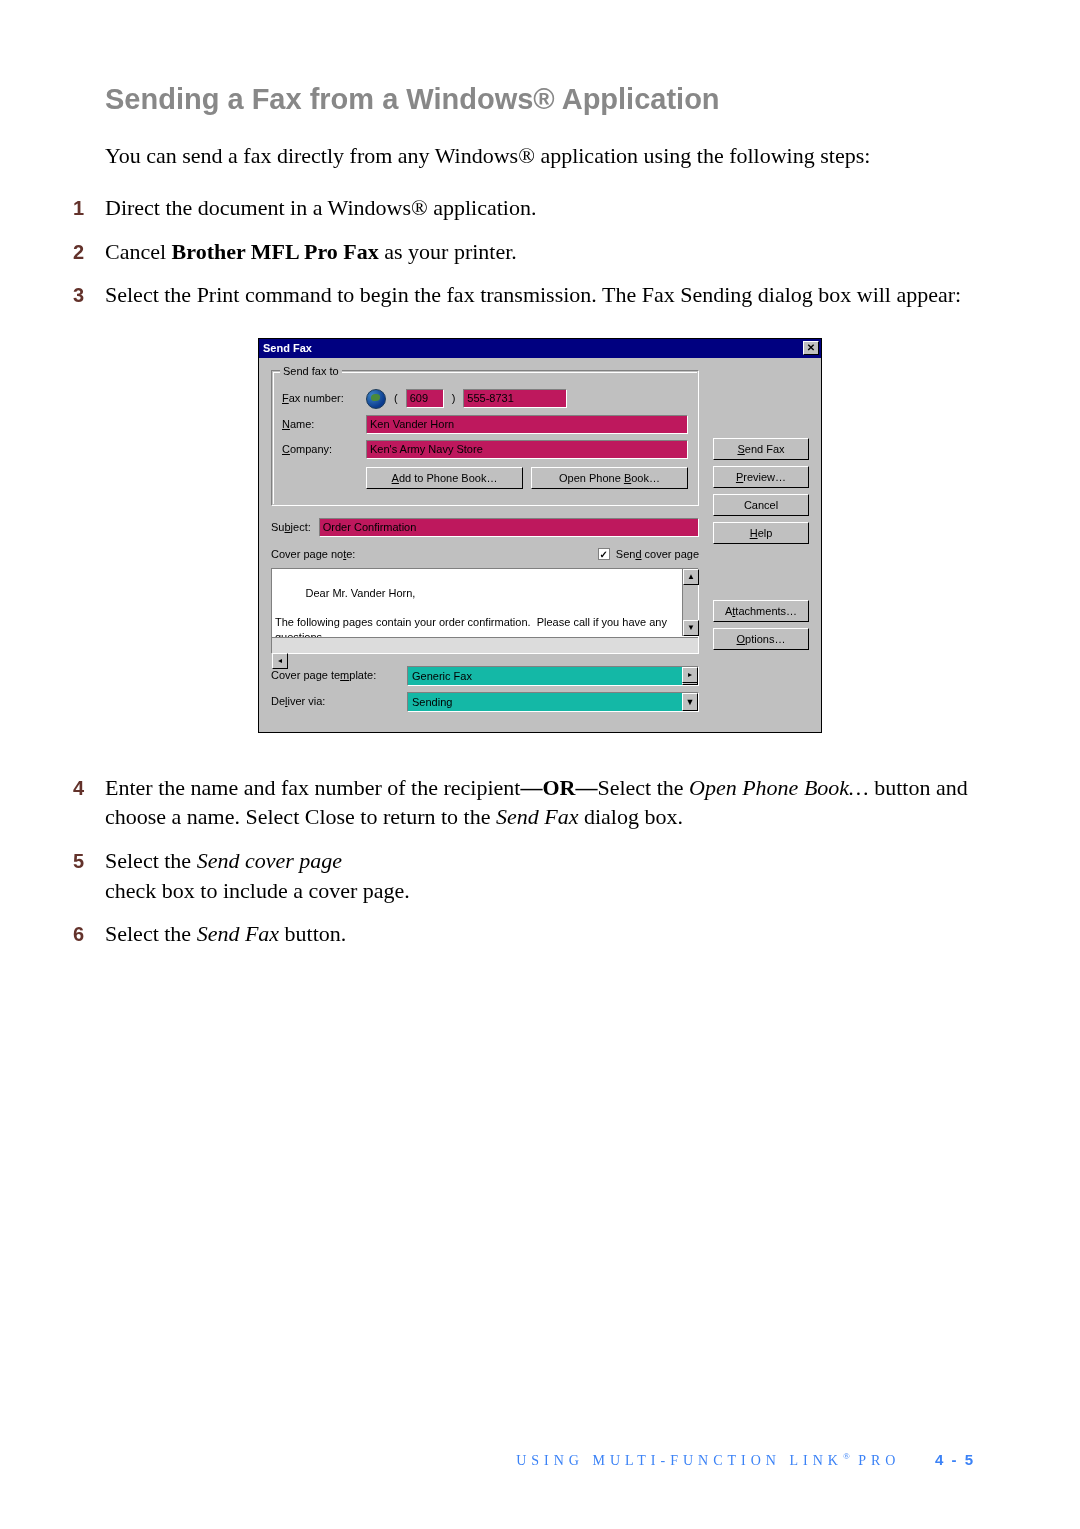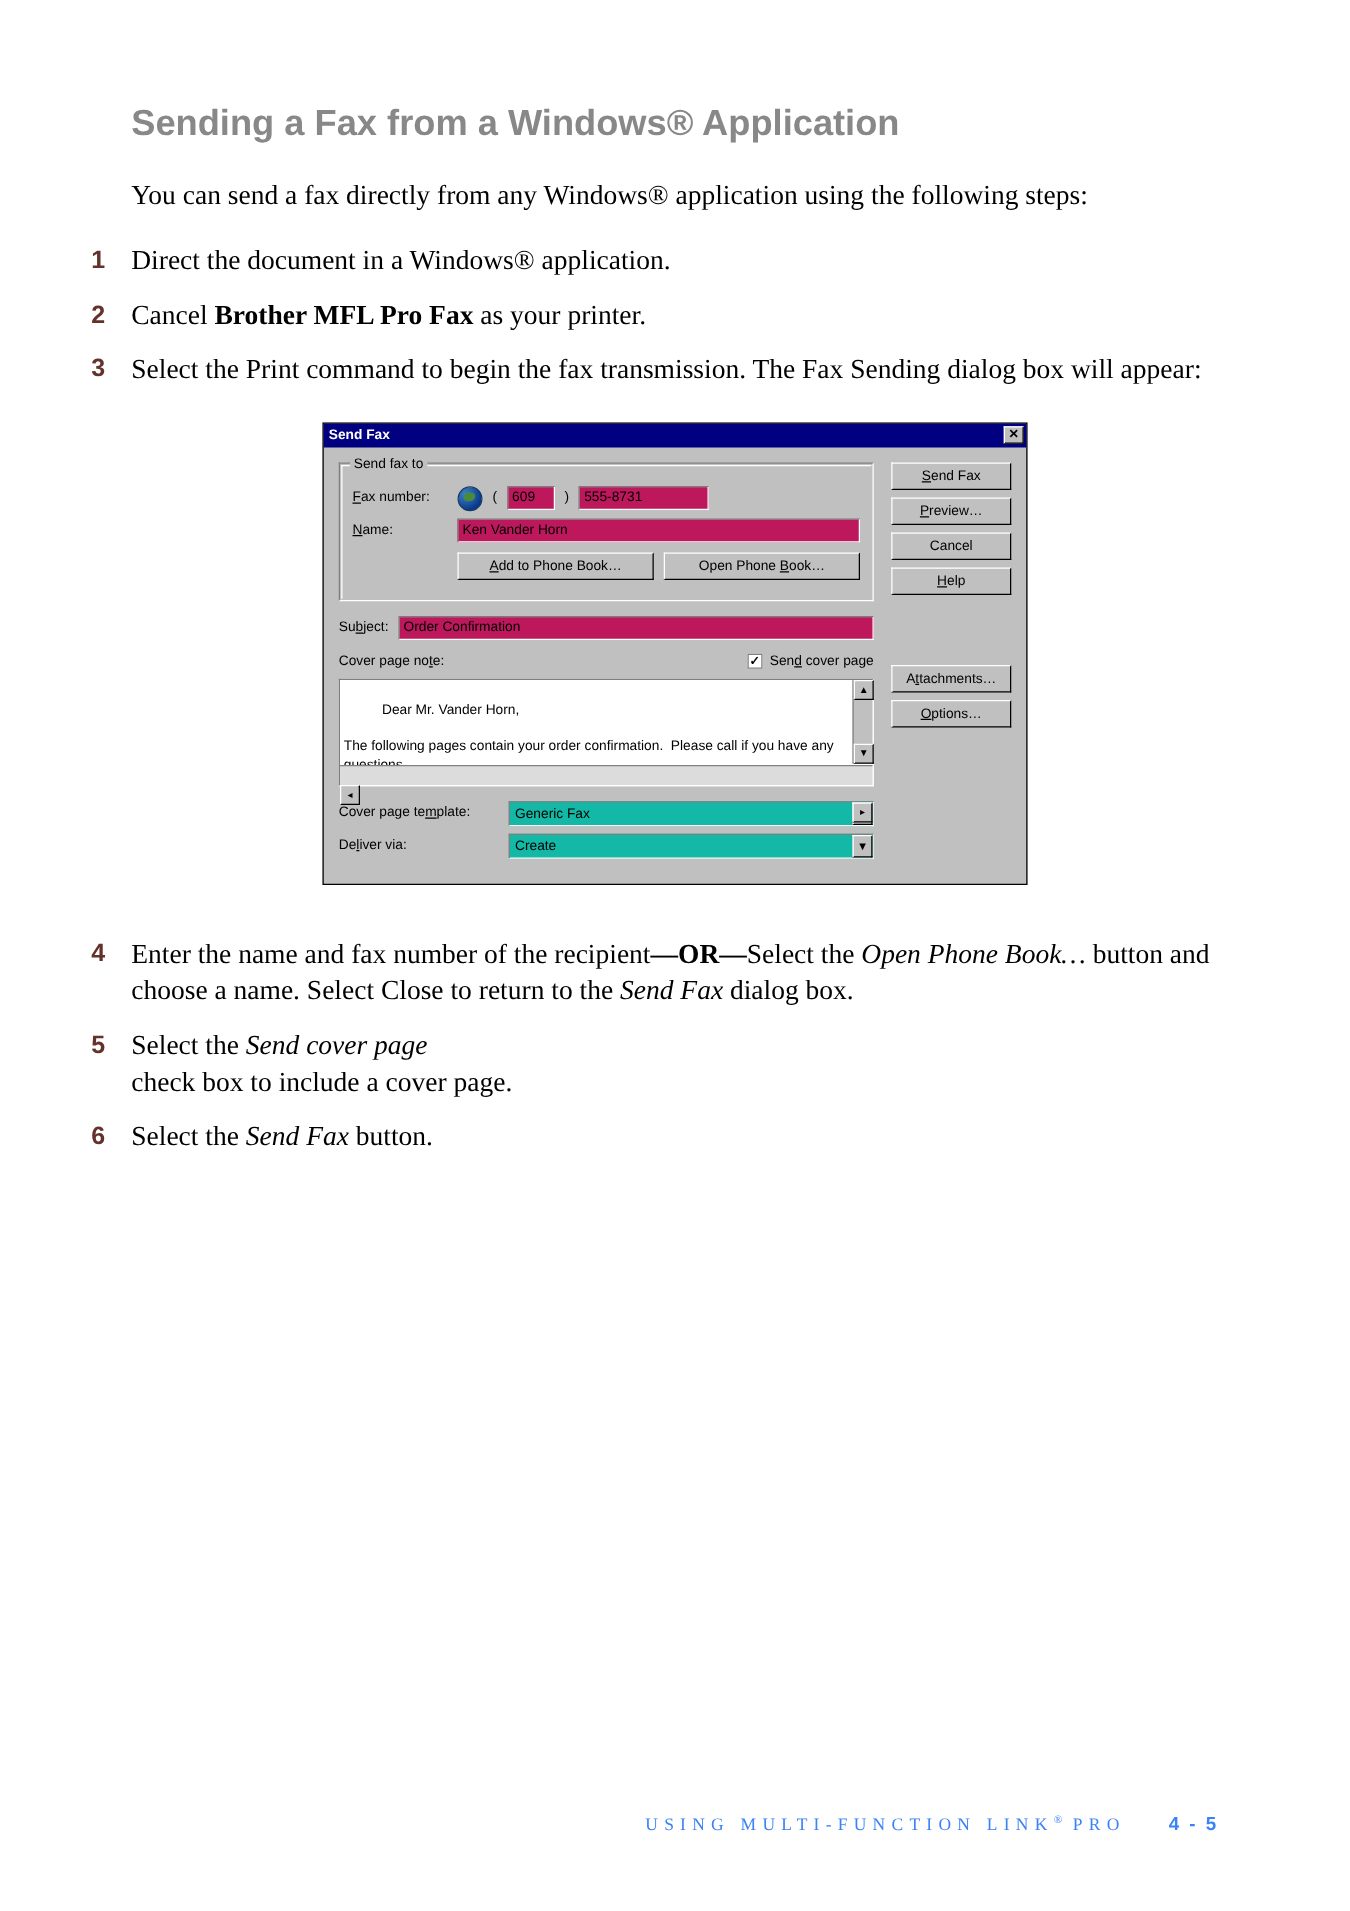--- a/index.html
+++ b/index.html
@@ -65,21 +65,21 @@
     border-left: 1px solid #fff;
     border-right: 1px solid #000;
     border-bottom: 1px solid #000;
     font-family: Arial, sans-serif;
     font-size: 10px;
     font-weight: bold;
     line-height: 12px;
     text-align: center;
     color: #000;
   }
-  .dlg-body { padding: 12px 12px 14px 12px; display: flex; gap: 14px; }
+  .dlg-body { padding: 12px 12px 14px 12px; display: flex; gap: 14px; align-items: center; }
   .left-col { flex: 1; }
   .right-col { width: 96px; display: flex; flex-direction: column; gap: 6px; }
   .btn {
     height: 22px;
     background: #c0c0c0;
     border-top: 1px solid #fff;
     border-left: 1px solid #fff;
     border-right: 1px solid #000;
     border-bottom: 1px solid #000;
     font-size: 11px;
@@ -253,20 +253,24 @@
             <div class="text-input" style="width:38px">609</div>
             <span>)</span>
             <div class="text-input" style="width:104px">555-8731</div>
           </div>
 
           <div class="row">
             <span class="lab"><span class="ul">N</span>ame:</span>
             <div class="text-input" style="flex:1">Ken Vander Horn</div>
           </div>
 
+          <div class="row">
+            <span class="lab"><span class="ul">C</span>ompany:</span>
+            <div class="text-input" style="flex:1">Ken's Army Navy Store</div>
+          </div>
 
           <div class="row" style="margin-top:8px">
             <span class="lab"></span>
             <div class="btn" style="flex:1"><span class="ul">A</span>dd to Phone Book…</div>
             <div class="btn" style="flex:1">Open Phone <span class="ul">B</span>ook…</div>
           </div>
         </div>
 
         <div class="row">
           <span>Su<span class="ul">b</span>ject:</span>
@@ -299,21 +303,21 @@
           <span style="width:128px">Cover page te<span class="ul">m</span>plate:</span>
           <div class="sel" style="flex:1">
             <div class="sel-text">Generic Fax</div>
             <div class="sel-btn">▼</div>
           </div>
         </div>
 
         <div class="row">
           <span style="width:128px">De<span class="ul">l</span>iver via:</span>
           <div class="sel" style="flex:1">
-            <div class="sel-text">Create</div>
+            <div class="sel-text">Sending</div>
             <div class="sel-btn">▼</div>
           </div>
         </div>
 
       </div>
 
       <div class="right-col">
         <div class="btn"><span class="ul">S</span>end Fax</div>
         <div class="btn"><span class="ul">P</span>review…</div>
         <div class="btn">Cancel</div>

